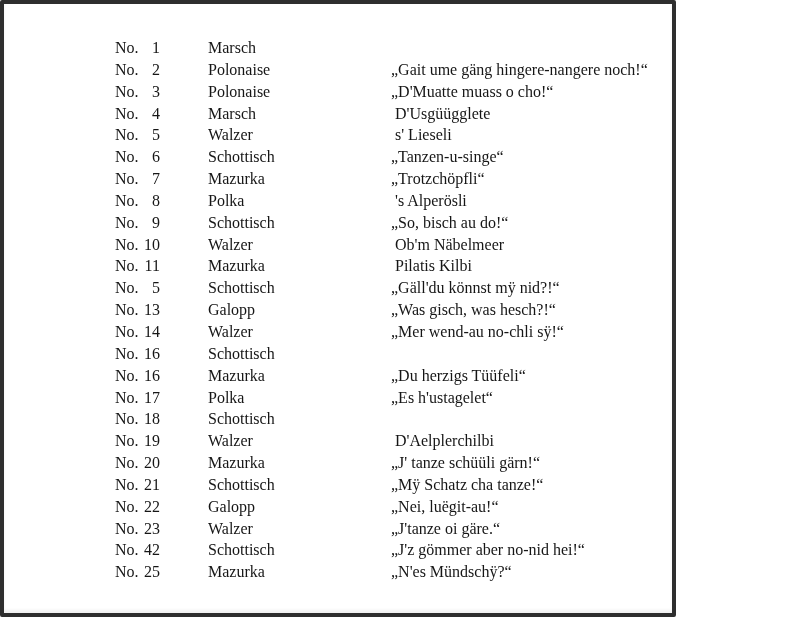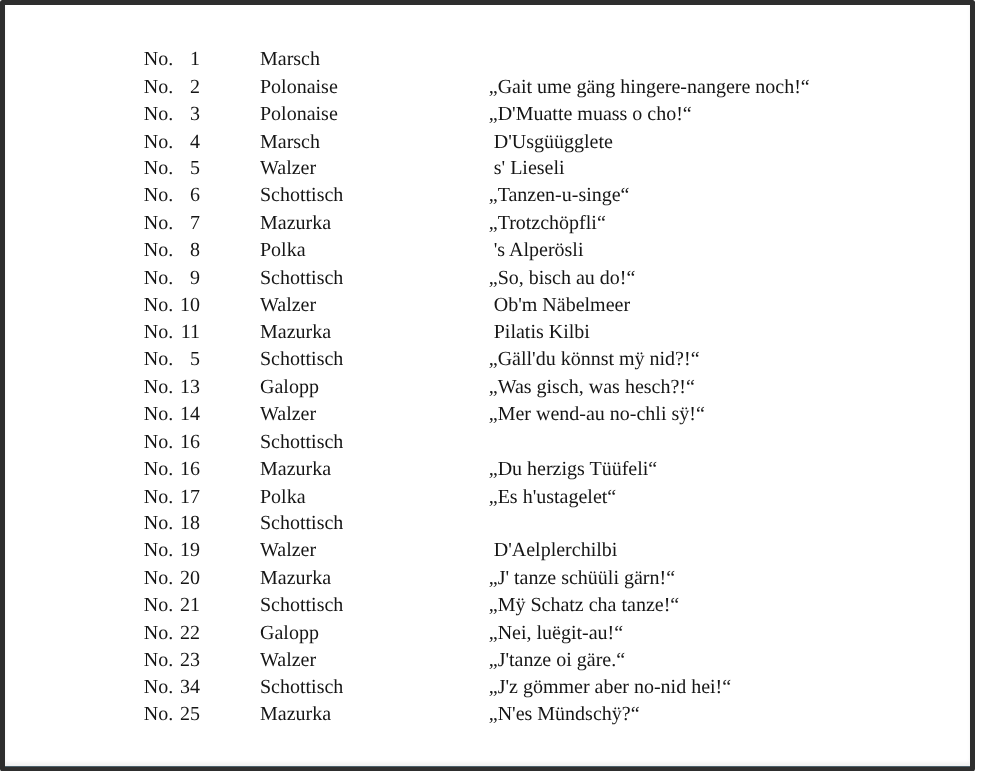--- a/index.html
+++ b/index.html
@@ -2,26 +2,26 @@
 <html><head>
 <meta charset="utf-8">
 <style>
   html, body {
     margin: 0;
     padding: 0;
     background: #ffffff;
   }
   .frame {
     position: relative;
-    width: 780px;
+    width: 676px;
     height: 617px;
     box-sizing: border-box;
     border: 4px solid #2e2e2e;
     border-radius: 2px;
-    background: #7dd3fc;
+    background: #404040;
     overflow: hidden;
   }
   .page {
     position: absolute;
     inset: 0;
     background: #ffffff;
     box-shadow: inset 0 -3px 3px rgba(0,0,0,0.06);
   }
   .list {
     position: absolute;
@@ -187,21 +187,21 @@
           <span class="c c-title">„Nei, luëgit-au!“</span>
         </div>
         <div class="row">
           <span class="c c-no-label">No.</span>
           <span class="c c-no-num">23</span>
           <span class="c c-type">Walzer</span>
           <span class="c c-title">„J'tanze oi gäre.“</span>
         </div>
         <div class="row">
           <span class="c c-no-label">No.</span>
-          <span class="c c-no-num">34</span>
+          <span class="c c-no-num">42</span>
           <span class="c c-type">Schottisch</span>
           <span class="c c-title">„J'z gömmer aber no-nid hei!“</span>
         </div>
         <div class="row">
           <span class="c c-no-label">No.</span>
           <span class="c c-no-num">25</span>
           <span class="c c-type">Mazurka</span>
           <span class="c c-title">„N'es Mündschÿ?“</span>
         </div>
       </div>

